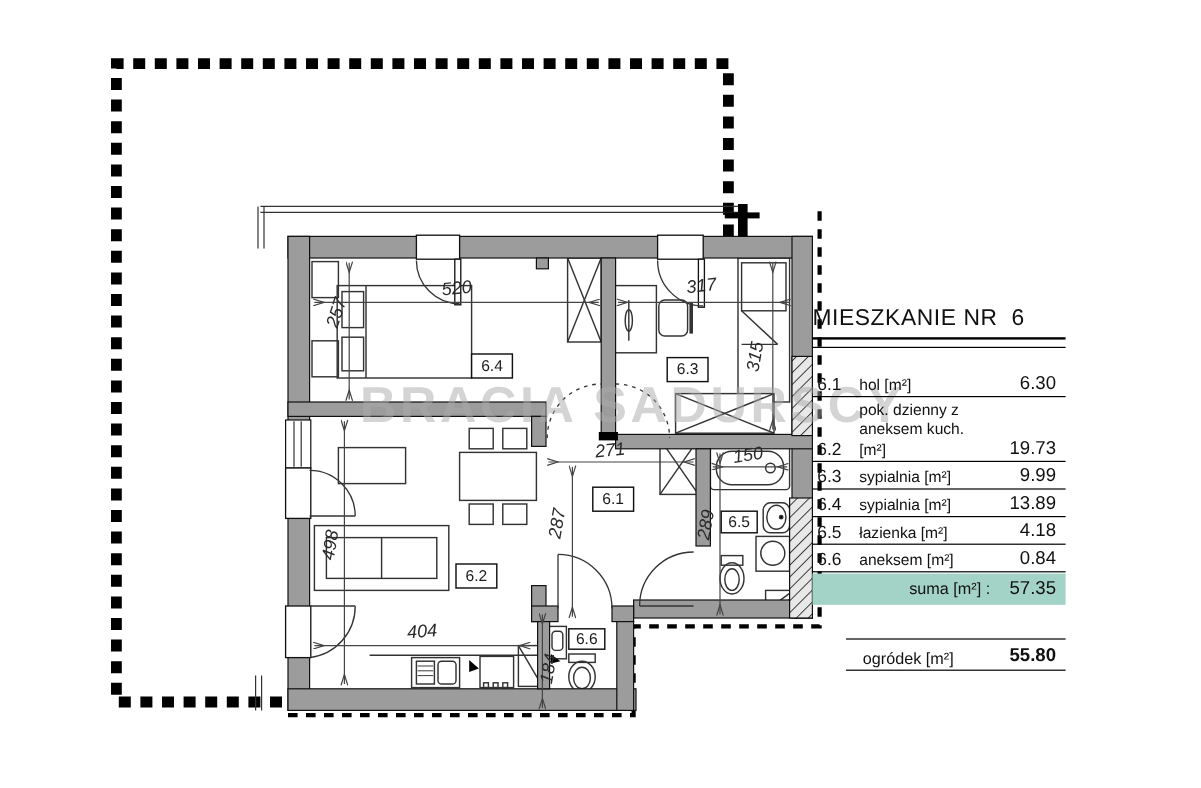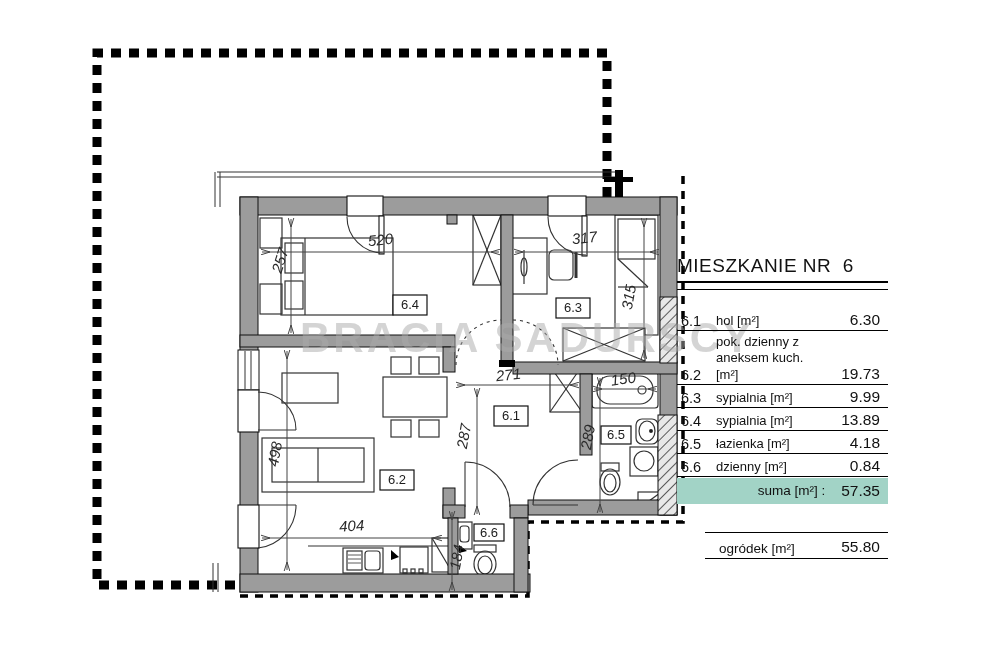--- a/index.html
+++ b/index.html
@@ -22,21 +22,21 @@
   .row .no{font-size:14.5px;}
   .row .nm{font-size:13px;line-height:1.25;padding-right:2px;}
   .row .val{font-size:15.5px;text-align:right;padding-right:8px;}
   .suma-row{display:flex;justify-content:flex-end;align-items:center;gap:16px;
             padding:4px 8px 4px 0;margin-top:1px;}
   .suma-row .sl{font-size:13.5px;}
   .suma-row .sv{font-size:15.5px;}
   .ogrodek{margin-top:28px;margin-left:28px;border-top:1.5px solid #000;border-bottom:1.5px solid #000;
            display:flex;justify-content:space-between;align-items:end;padding:5px 8px 2px 14px;}
   .ogrodek .gl{font-size:13.5px;}
-  .ogrodek .gv{font-size:15.5px;}
+  .ogrodek .gv{font-size:15.5px;font-weight:bold;}
 </style>
 </head>
 <body>
 
 <div class="stage">
 
 <svg width="1001" height="657" viewBox="0 0 1001 657">
   <defs>
     <marker id="ar" markerWidth="12" markerHeight="8" refX="9" refY="3" orient="auto-start-reverse" markerUnits="userSpaceOnUse">
       <path d="M10,0.2 L1,3 L10,5.8" fill="none" stroke="#444" stroke-width="1"></path>
@@ -330,21 +330,21 @@
       <span class="nm">sypialnia [m²]</span>
       <span class="val">13.89</span>
     </div>
     <div class="row">
       <span class="no">6.5</span>
       <span class="nm">łazienka [m²]</span>
       <span class="val">4.18</span>
     </div>
     <div class="row">
       <span class="no">6.6</span>
-      <span class="nm">dzienny [m²]</span>
+      <span class="nm">aneksem [m²]</span>
       <span class="val">0.84</span>
     </div>
   </div>
 
   <div class="suma-row" style="background: rgb(162, 211, 198); justify-content: flex-end;">
     <span class="sl">suma [m²] :</span>
     <span class="sv">57.35</span>
   </div>
 
   <div class="ogrodek">

